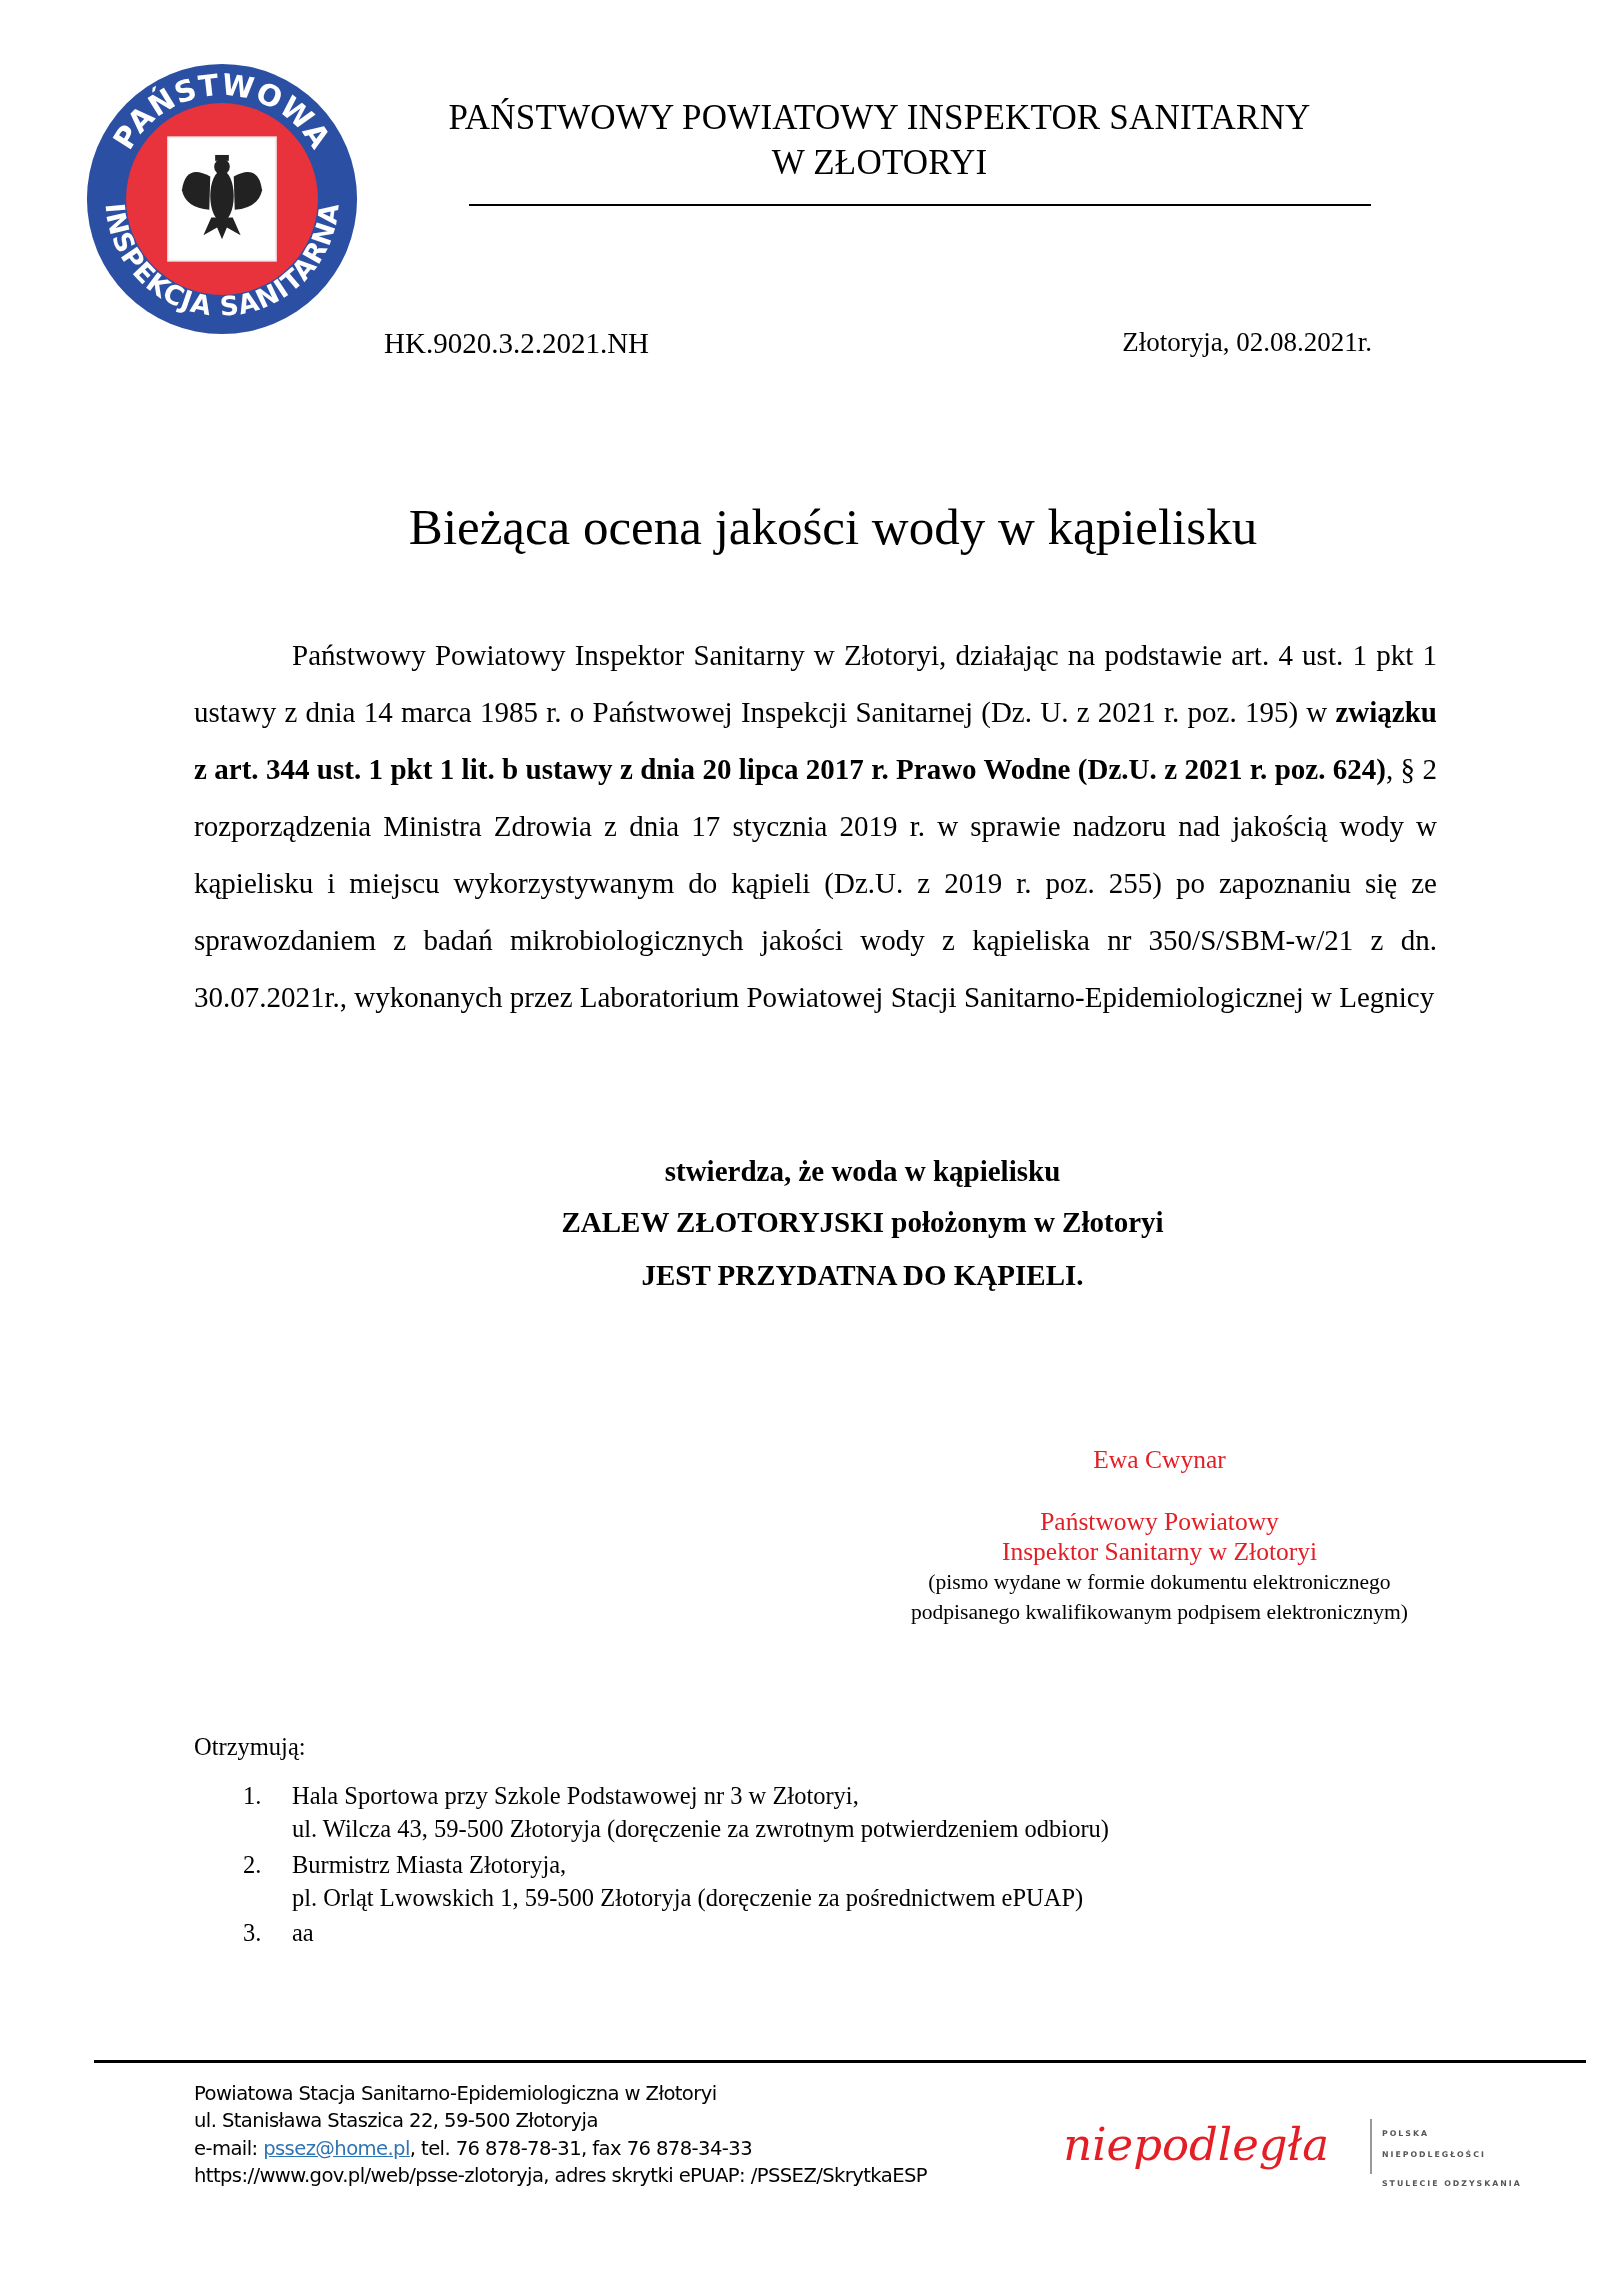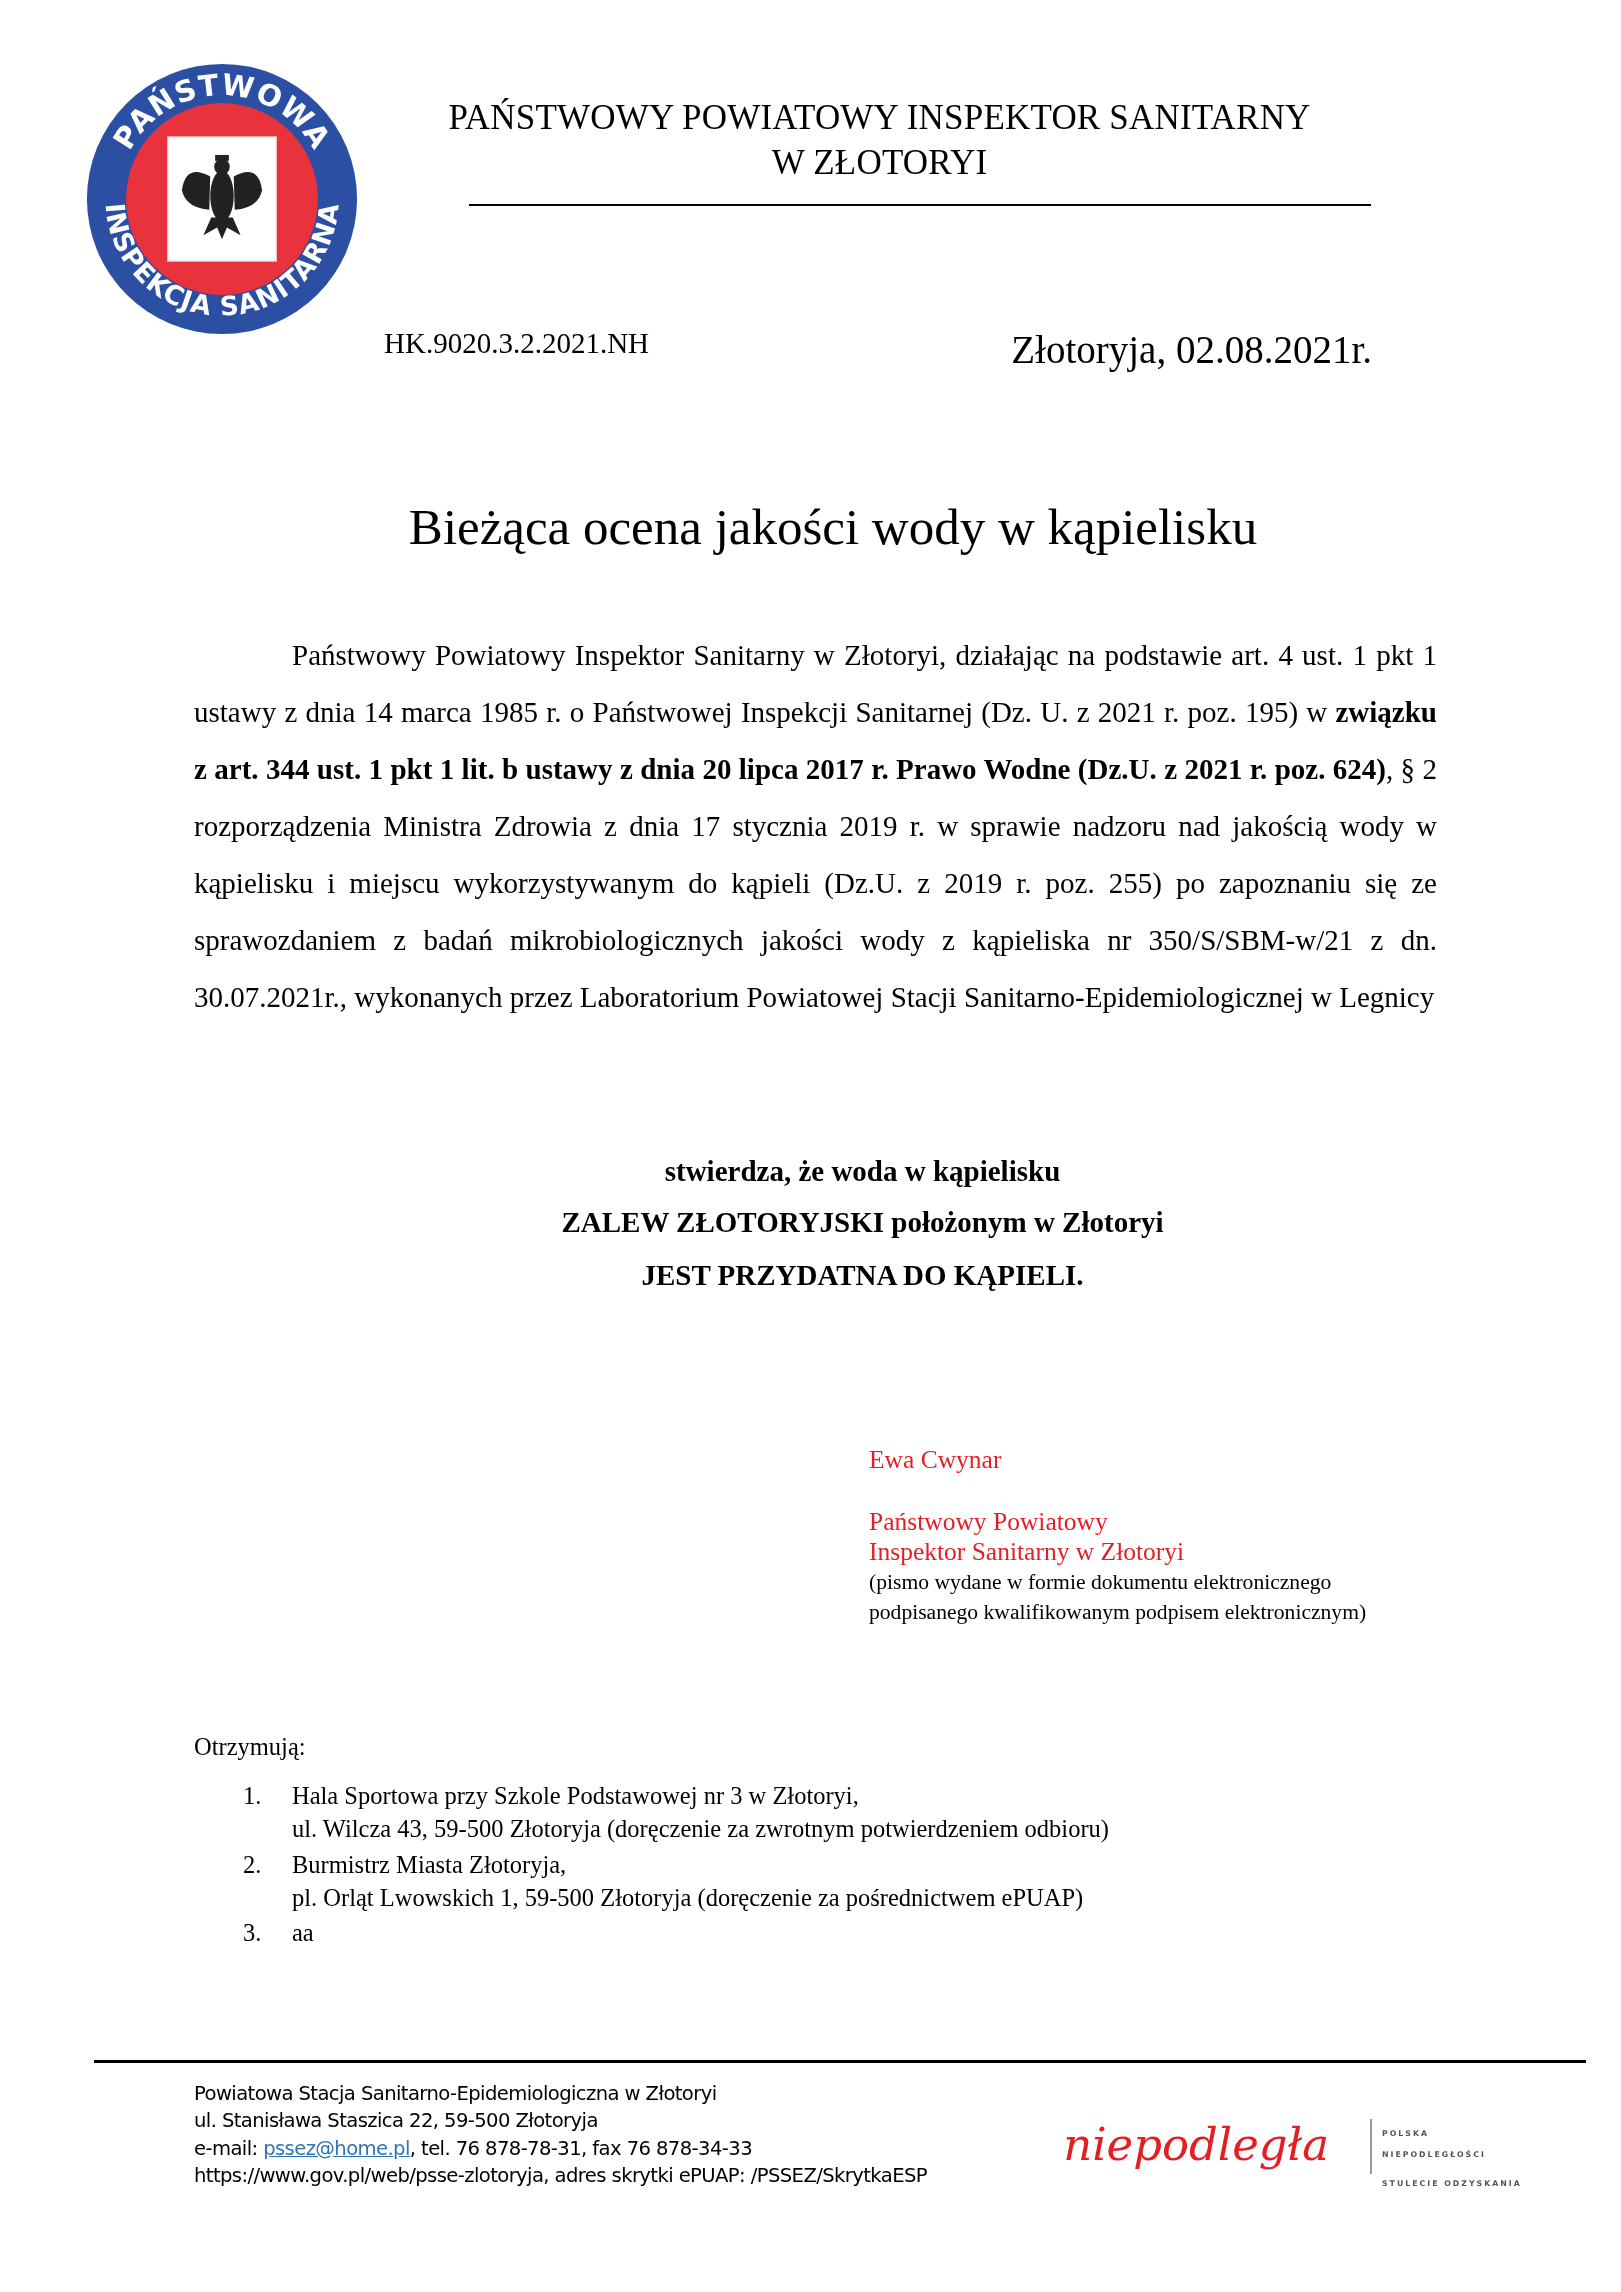--- a/index.html
+++ b/index.html
@@ -8,37 +8,37 @@
     .abs { position: absolute; }
 
     
     #logo { left: 84px; top: 61px; width: 276px; height: 276px; }
     .hdr-line { left: 0; width: 1621px; text-align: center; font-size: 35px; letter-spacing: 0.2px; }
     #hdr1 { top: 98px; left: 365px; width: 1029px; }
     #hdr2 { top: 143px; left: 365px; width: 1029px; }
     #hdr-rule { left: 469px; top: 204px; width: 902px; height: 2px; background: #000; }
 
     #ref { left: 384px; top: 327px; font-size: 29px; }
-    #place-date { right: 249px; top: 327px; font-size: 39px; }
+    #place-date { right: 249px; top: 327px; font-size: 27px; }
 
     #title { left: 0; width: 1666px; top: 498px; text-align: center; font-size: 51px; }
 
     
     #body { left: 194px; top: 627px; width: 1243px; font-size: 29px; line-height: 57px; text-align: justify; }
     #body p { margin: 0; text-indent: 98px; }
     #body b { font-weight: bold; }
 
     
     .decision { left: 0; width: 1725px; text-align: center; font-size: 29px; font-weight: bold; }
     #dec1 { top: 1155px; }
     #dec2 { top: 1206px; }
     #dec3 { top: 1259px; }
 
     
-    .sig { left: 869px; width: 617px; text-align: left; }
+    .sig { left: 851px; width: 617px; text-align: center; }
     #sig-name { top: 1445px; color: #e31e24; font-size: 25.5px; }
     #sig-title1 { top: 1507px; color: #e31e24; font-size: 25.5px; }
     #sig-title2 { top: 1537px; color: #e31e24; font-size: 25.5px; }
     #sig-note1 { top: 1570px; font-size: 21.6px; }
     #sig-note2 { top: 1600px; font-size: 21.6px; }
 
     
     #rcpt-label { left: 194px; top: 1733px; font-size: 24.5px; }
     .rcpt-num { left: 243px; font-size: 24.5px; }
     .rcpt-txt { left: 292px; font-size: 24.5px; }

